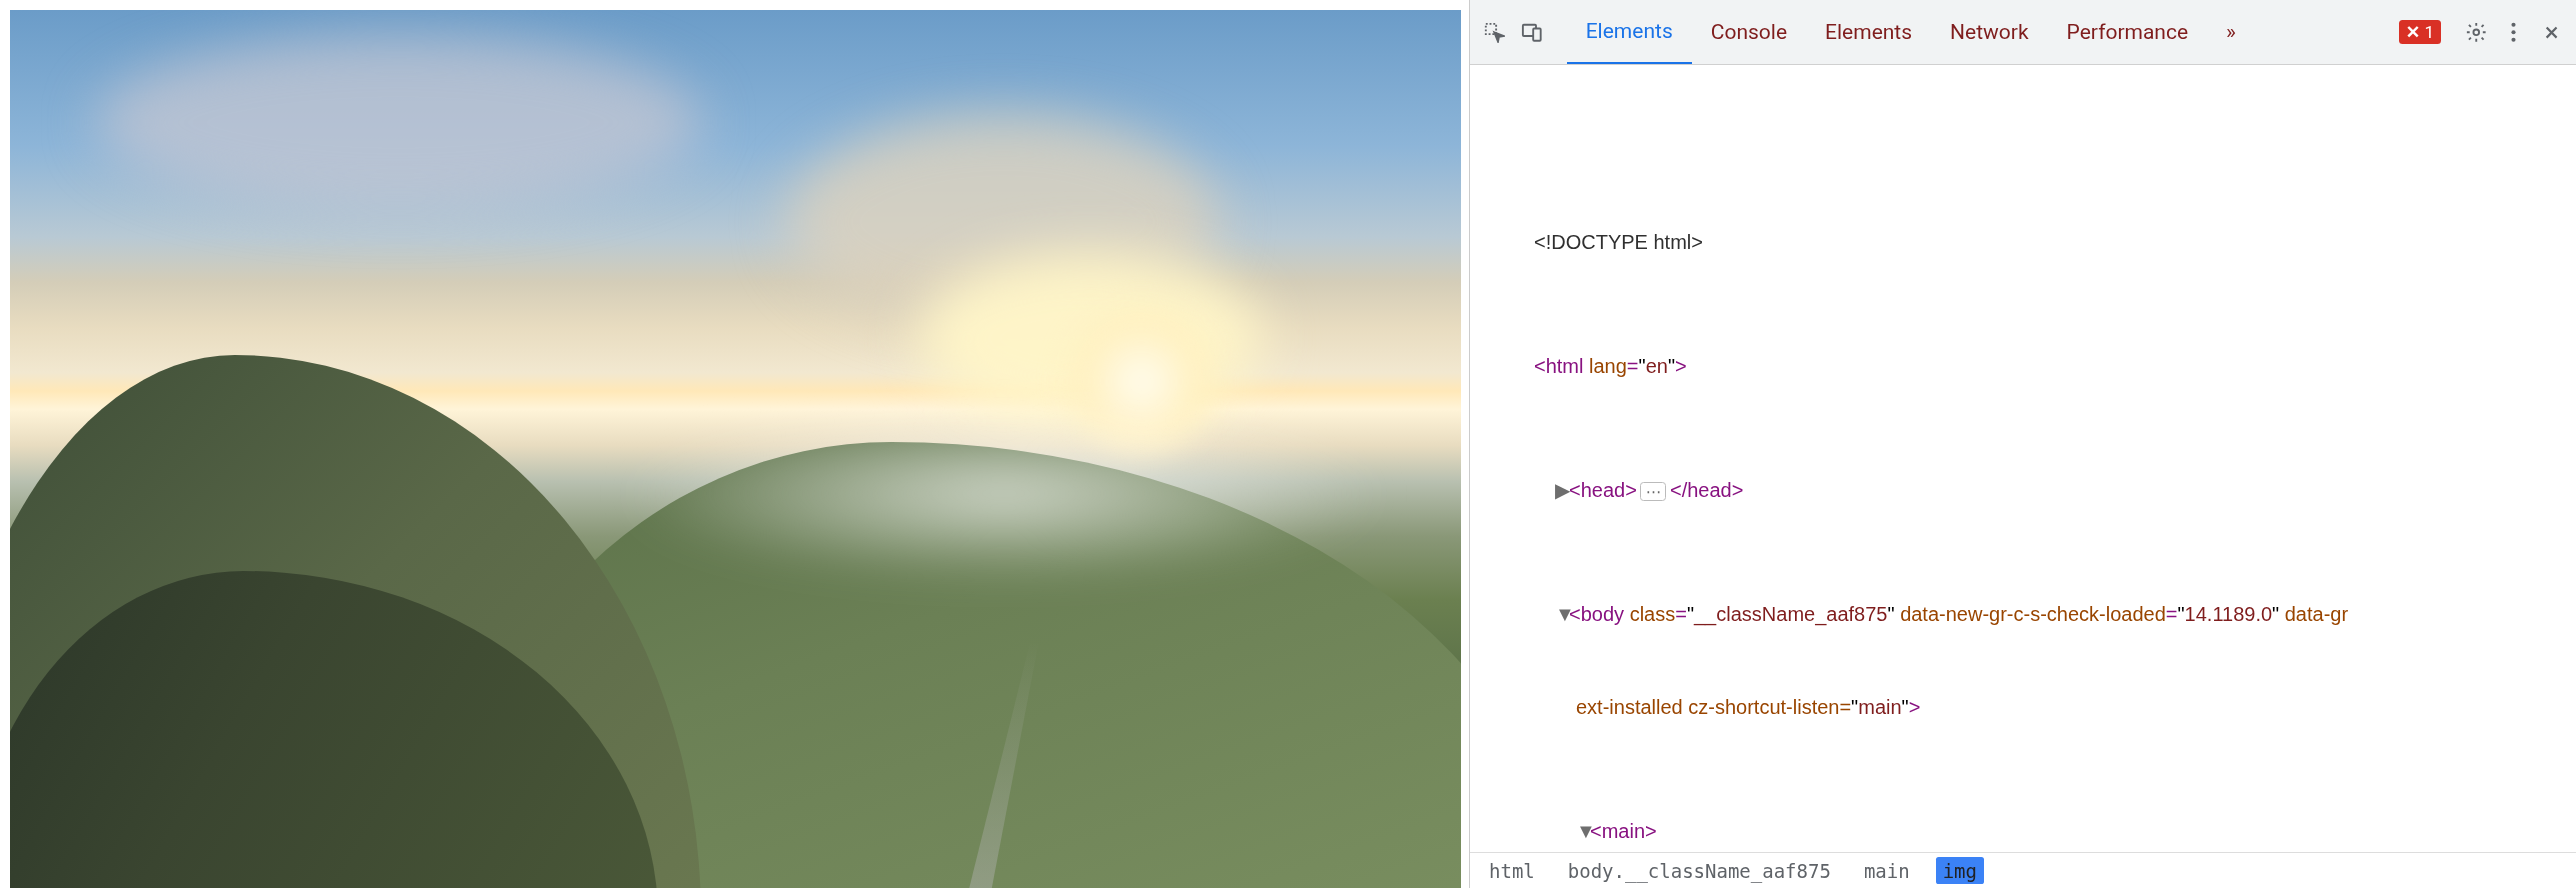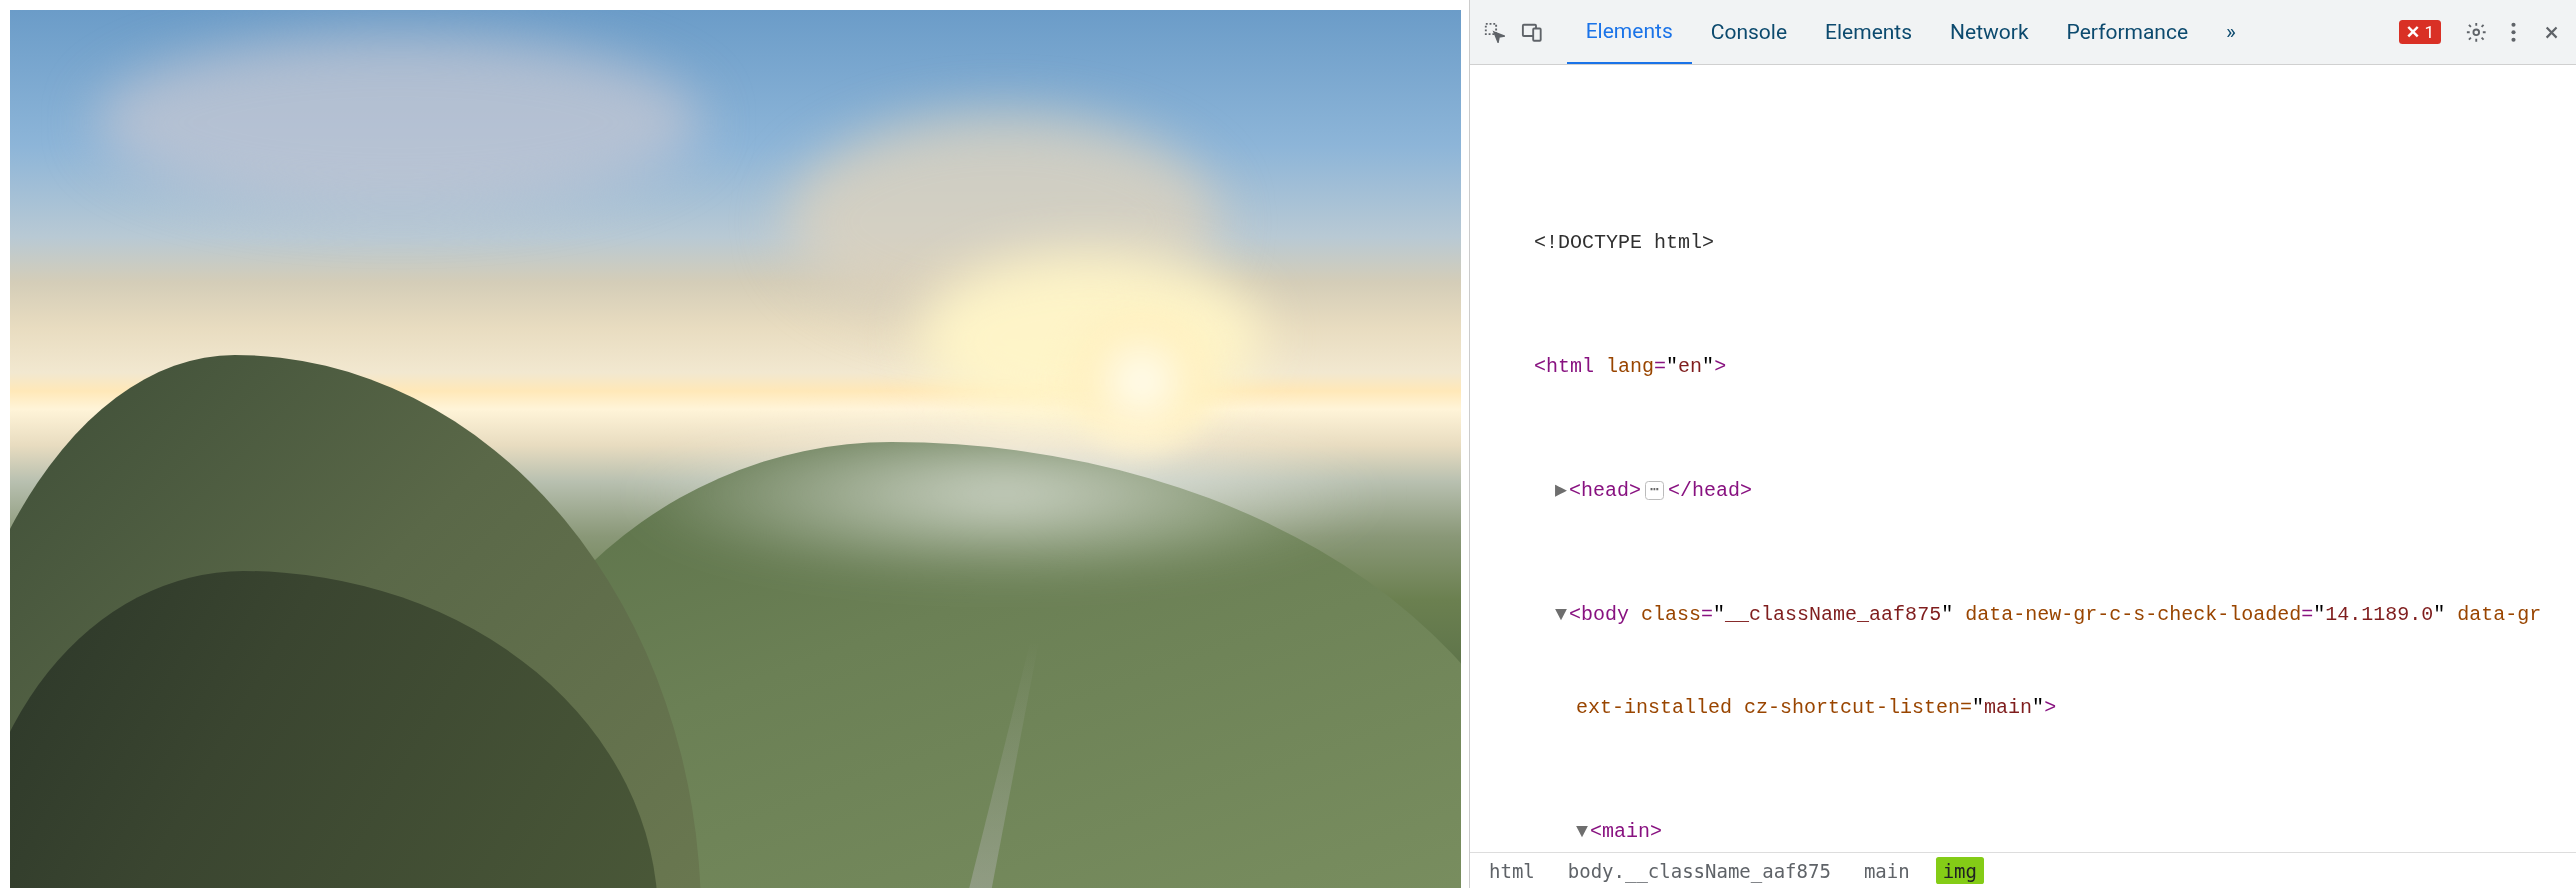--- a/index.html
+++ b/index.html
@@ -80,21 +80,21 @@
   .tabbar .icon-btn {
     width: 38px; height: 38px;
     display: flex; align-items: center; justify-content: center;
     color: #5f6368;
     cursor: pointer;
   }
   .tabbar .tabs { display: flex; margin-left: 15.5px; height: 100%; }
   .tab {
     padding: 0 19px;
     display: flex; align-items: center;
-    color: #0c4a6e;
+    color: #7f1d1d;
     cursor: pointer;
     height: 100%;
     font-size: 21px;
   }
   .tab.active {
     color: #1a73e8;
     border-bottom: 2.6px solid #1a73e8;
   }
   .tabbar .spacer { flex: 1; }
   .error-badge {
@@ -106,21 +106,21 @@
     display: flex; align-items: center; gap: 4.3px;
     margin-right: 15.5px;
   }
   .error-badge .x { font-weight: bold; }
 
   
   .dom-tree {
     flex: 1;
     overflow: auto;
     padding: 7px 0 7px 0;
-    font-family: Liberation Mono, monospace;
+    font-family: Liberation Sans, sans-serif;
     font-size: 20px;
     line-height: 31px;
     white-space: pre;
   }
   .dom-line {
     padding: 0 3.5px 0 12px;
     white-space: pre-wrap;
     word-break: break-all;
     position: relative;
   }
@@ -152,21 +152,21 @@
     border-top: 0.9px solid #ddd;
     display: flex;
     align-items: center;
     padding: 0 12px;
     gap: 19px;
     font-family: "SF Mono", Menlo, Consolas, monospace;
     font-size: 19px;
     color: #5f6368;
   }
   .crumb { cursor: pointer; padding: 2.6px 7px; }
-  .crumb.sel { background: #84cc16; color: #202124; border-radius: 2.6px; }
+  .crumb.sel { background: #3b82f6; color: #202124; border-radius: 2.6px; }
 
   
   .stylesbar {
     height: 31px;
     border-top: 0.9px solid #ddd;
     display: flex;
     align-items: flex-end;
     padding: 0 12px;
     gap: 26px;
     font-size: 19px;

